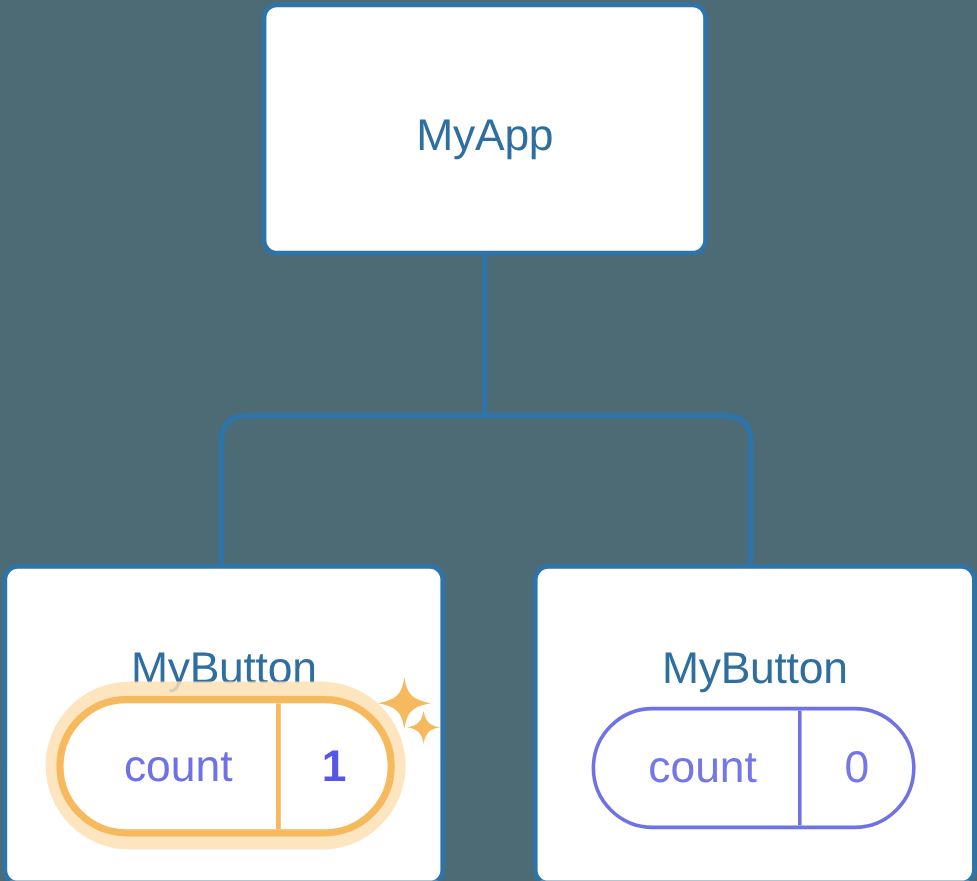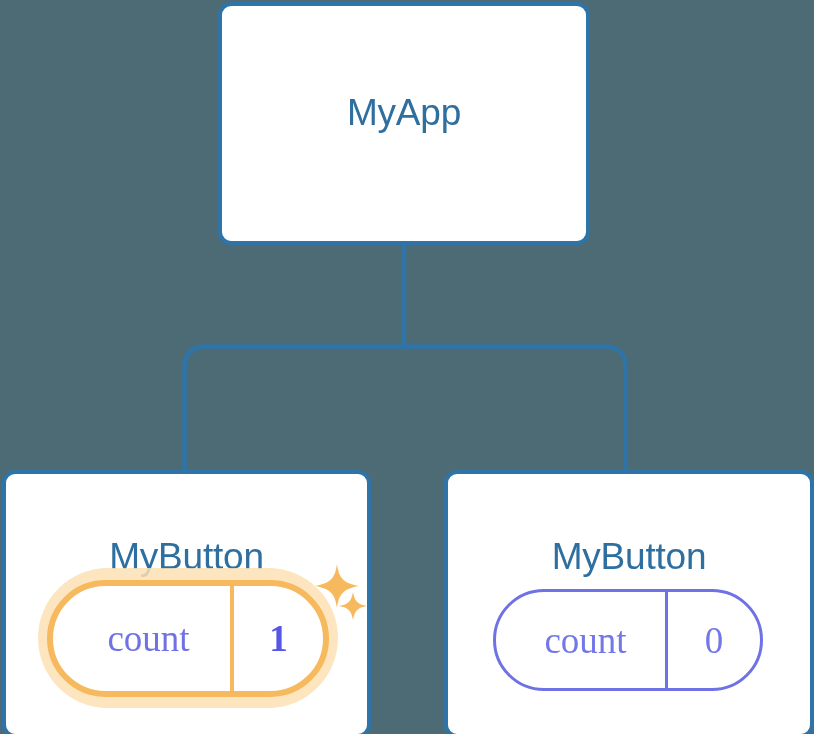--- a/index.html
+++ b/index.html
@@ -36,21 +36,21 @@
     position: absolute;
     background: #ffffff;
     border: 4px solid #2e74a8;
     border-radius: 13px;
     box-sizing: border-box;
   }
   #node-root {
     left: 218px;
     top: 2px;
     width: 372px;
-    height: 243px;
+    height: 211px;
   }
   #node-child-a {
     left: 2px;
     top: 470px;
     width: 369px;
     height: 268px;
   }
   #node-child-b {
     left: 444px;
     top: 470px;
@@ -91,21 +91,20 @@
     background: #ffffff;
     overflow: hidden;
   }
   .pill-key,
   .pill-val {
     display: flex;
     align-items: center;
     justify-content: center;
     box-sizing: border-box;
     white-space: nowrap;
-    font-family: Liberation Serif, serif;
   }
 
   
   #pill-wrap-a {
     left: 38px;
     top: 568px;
     width: 300px;
     height: 140px;
   }
   #glow-outer-a {

